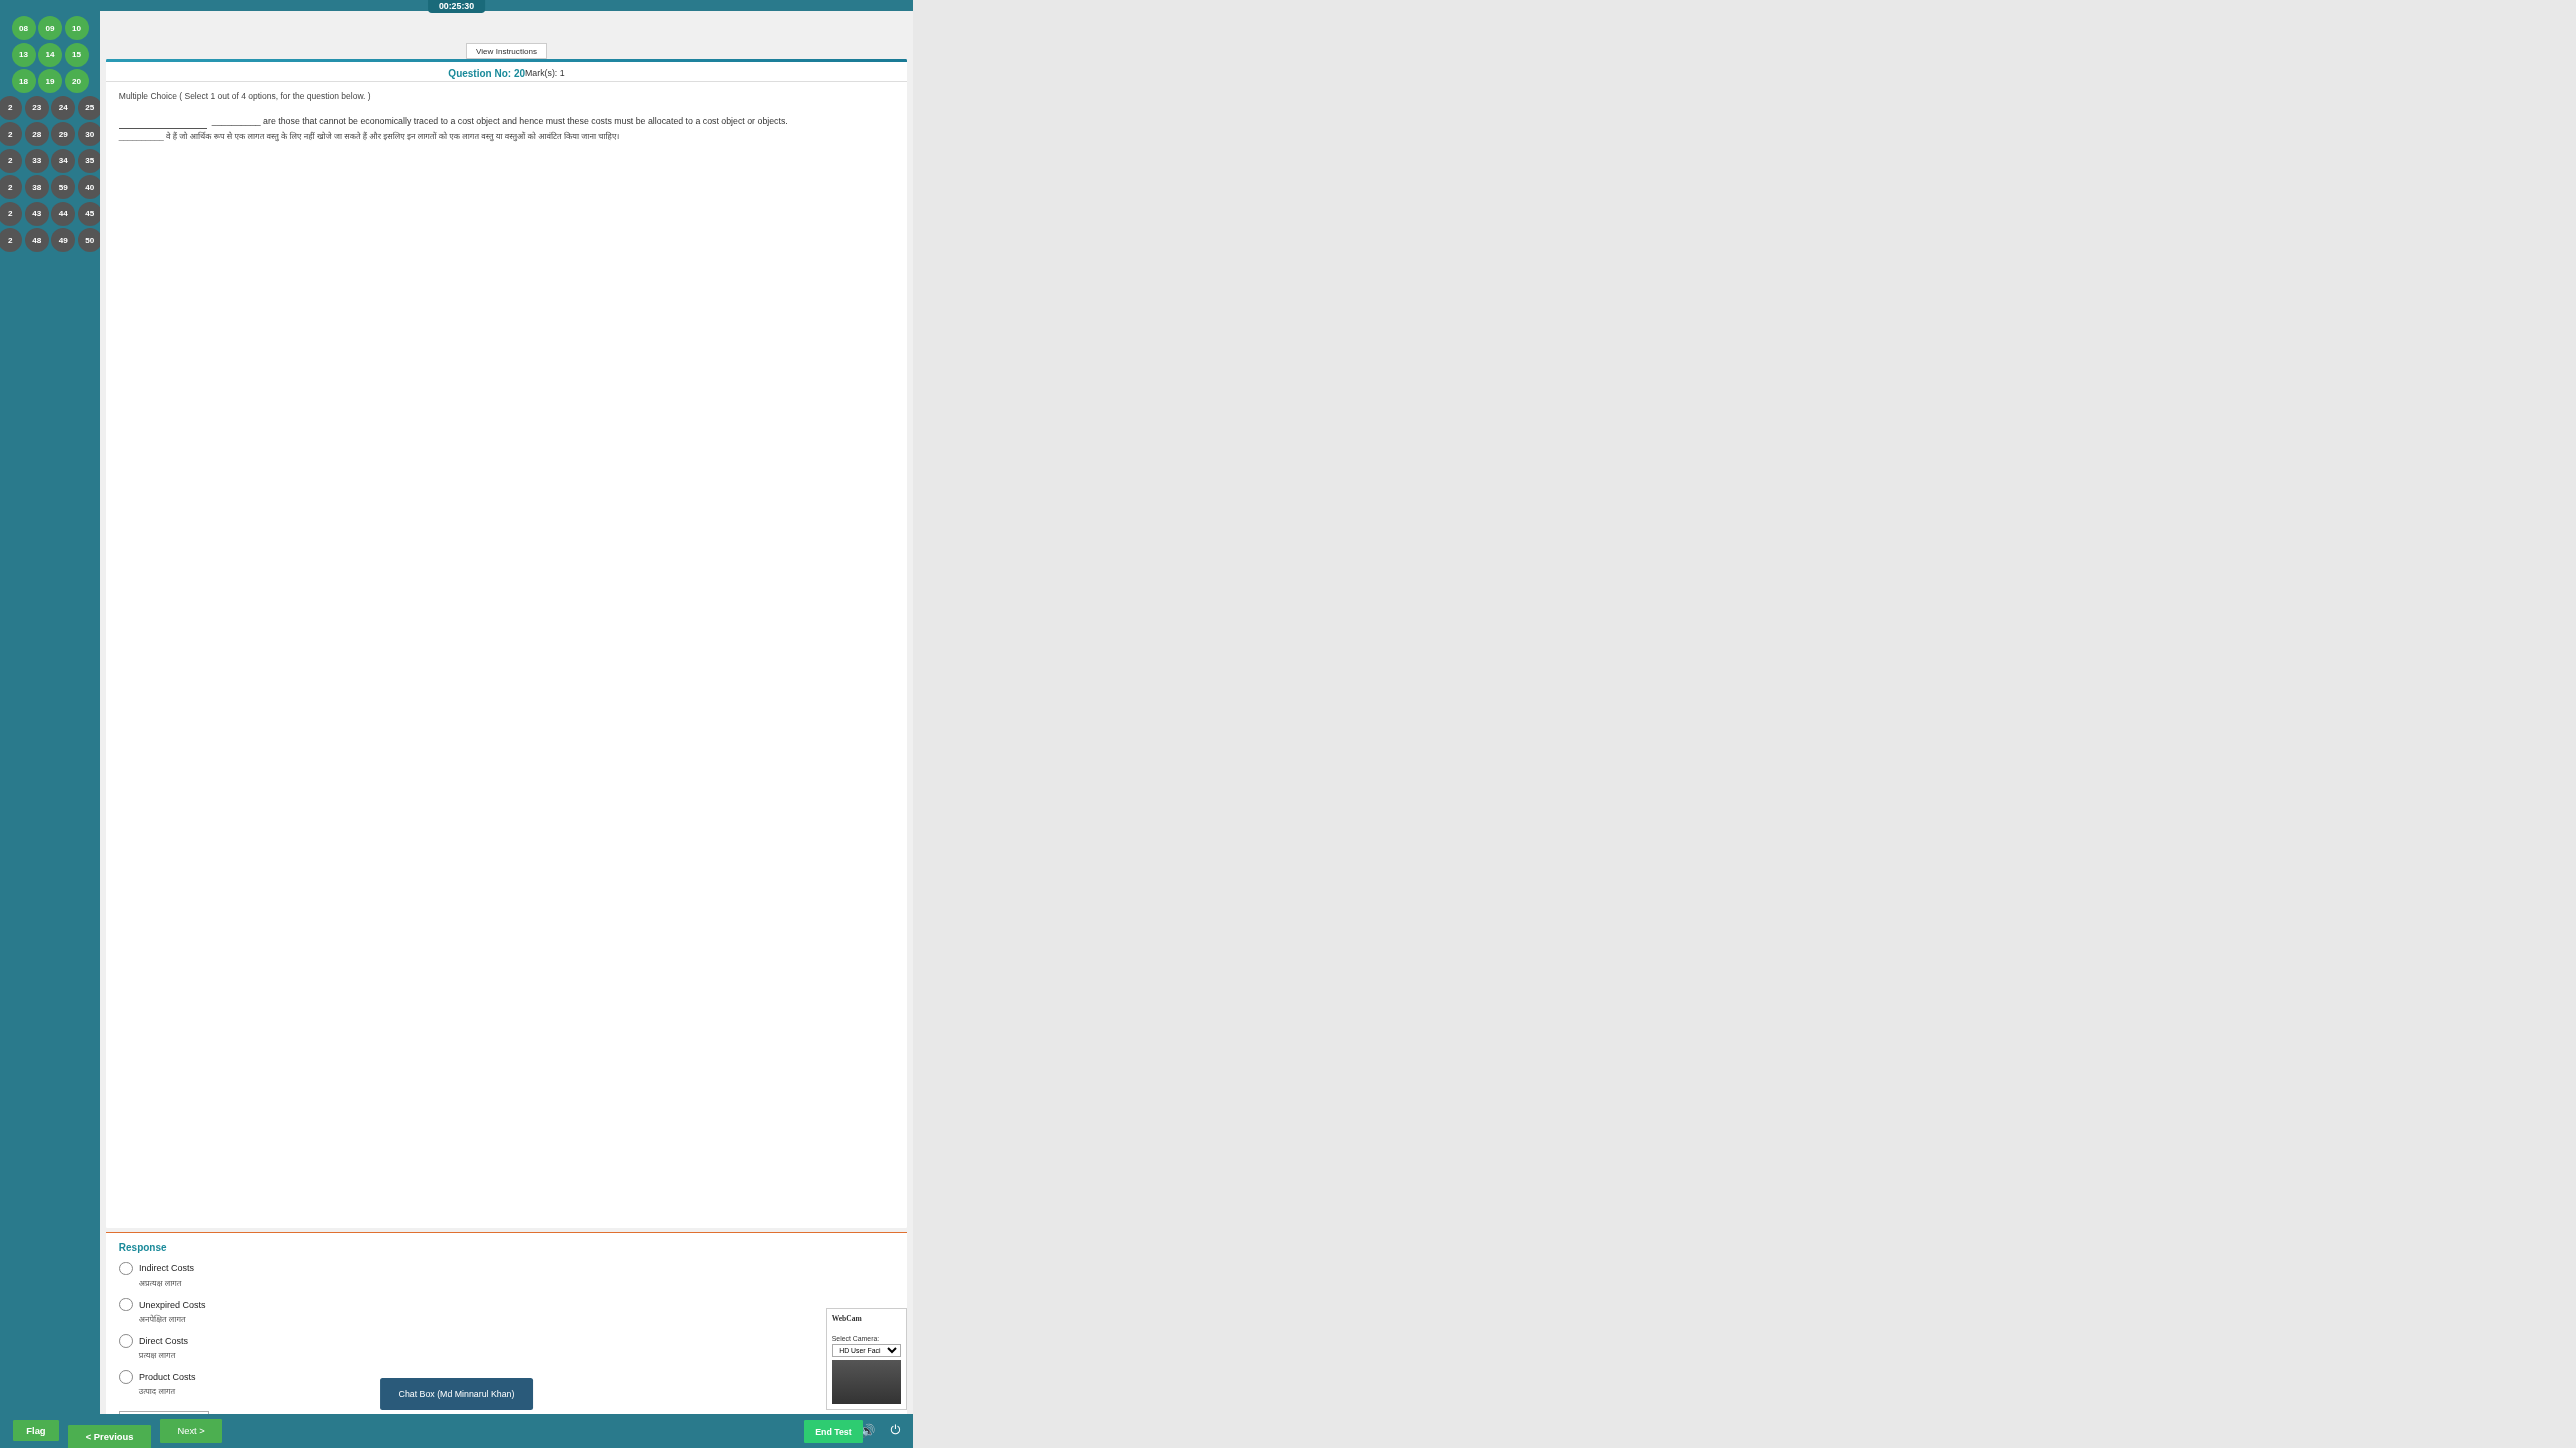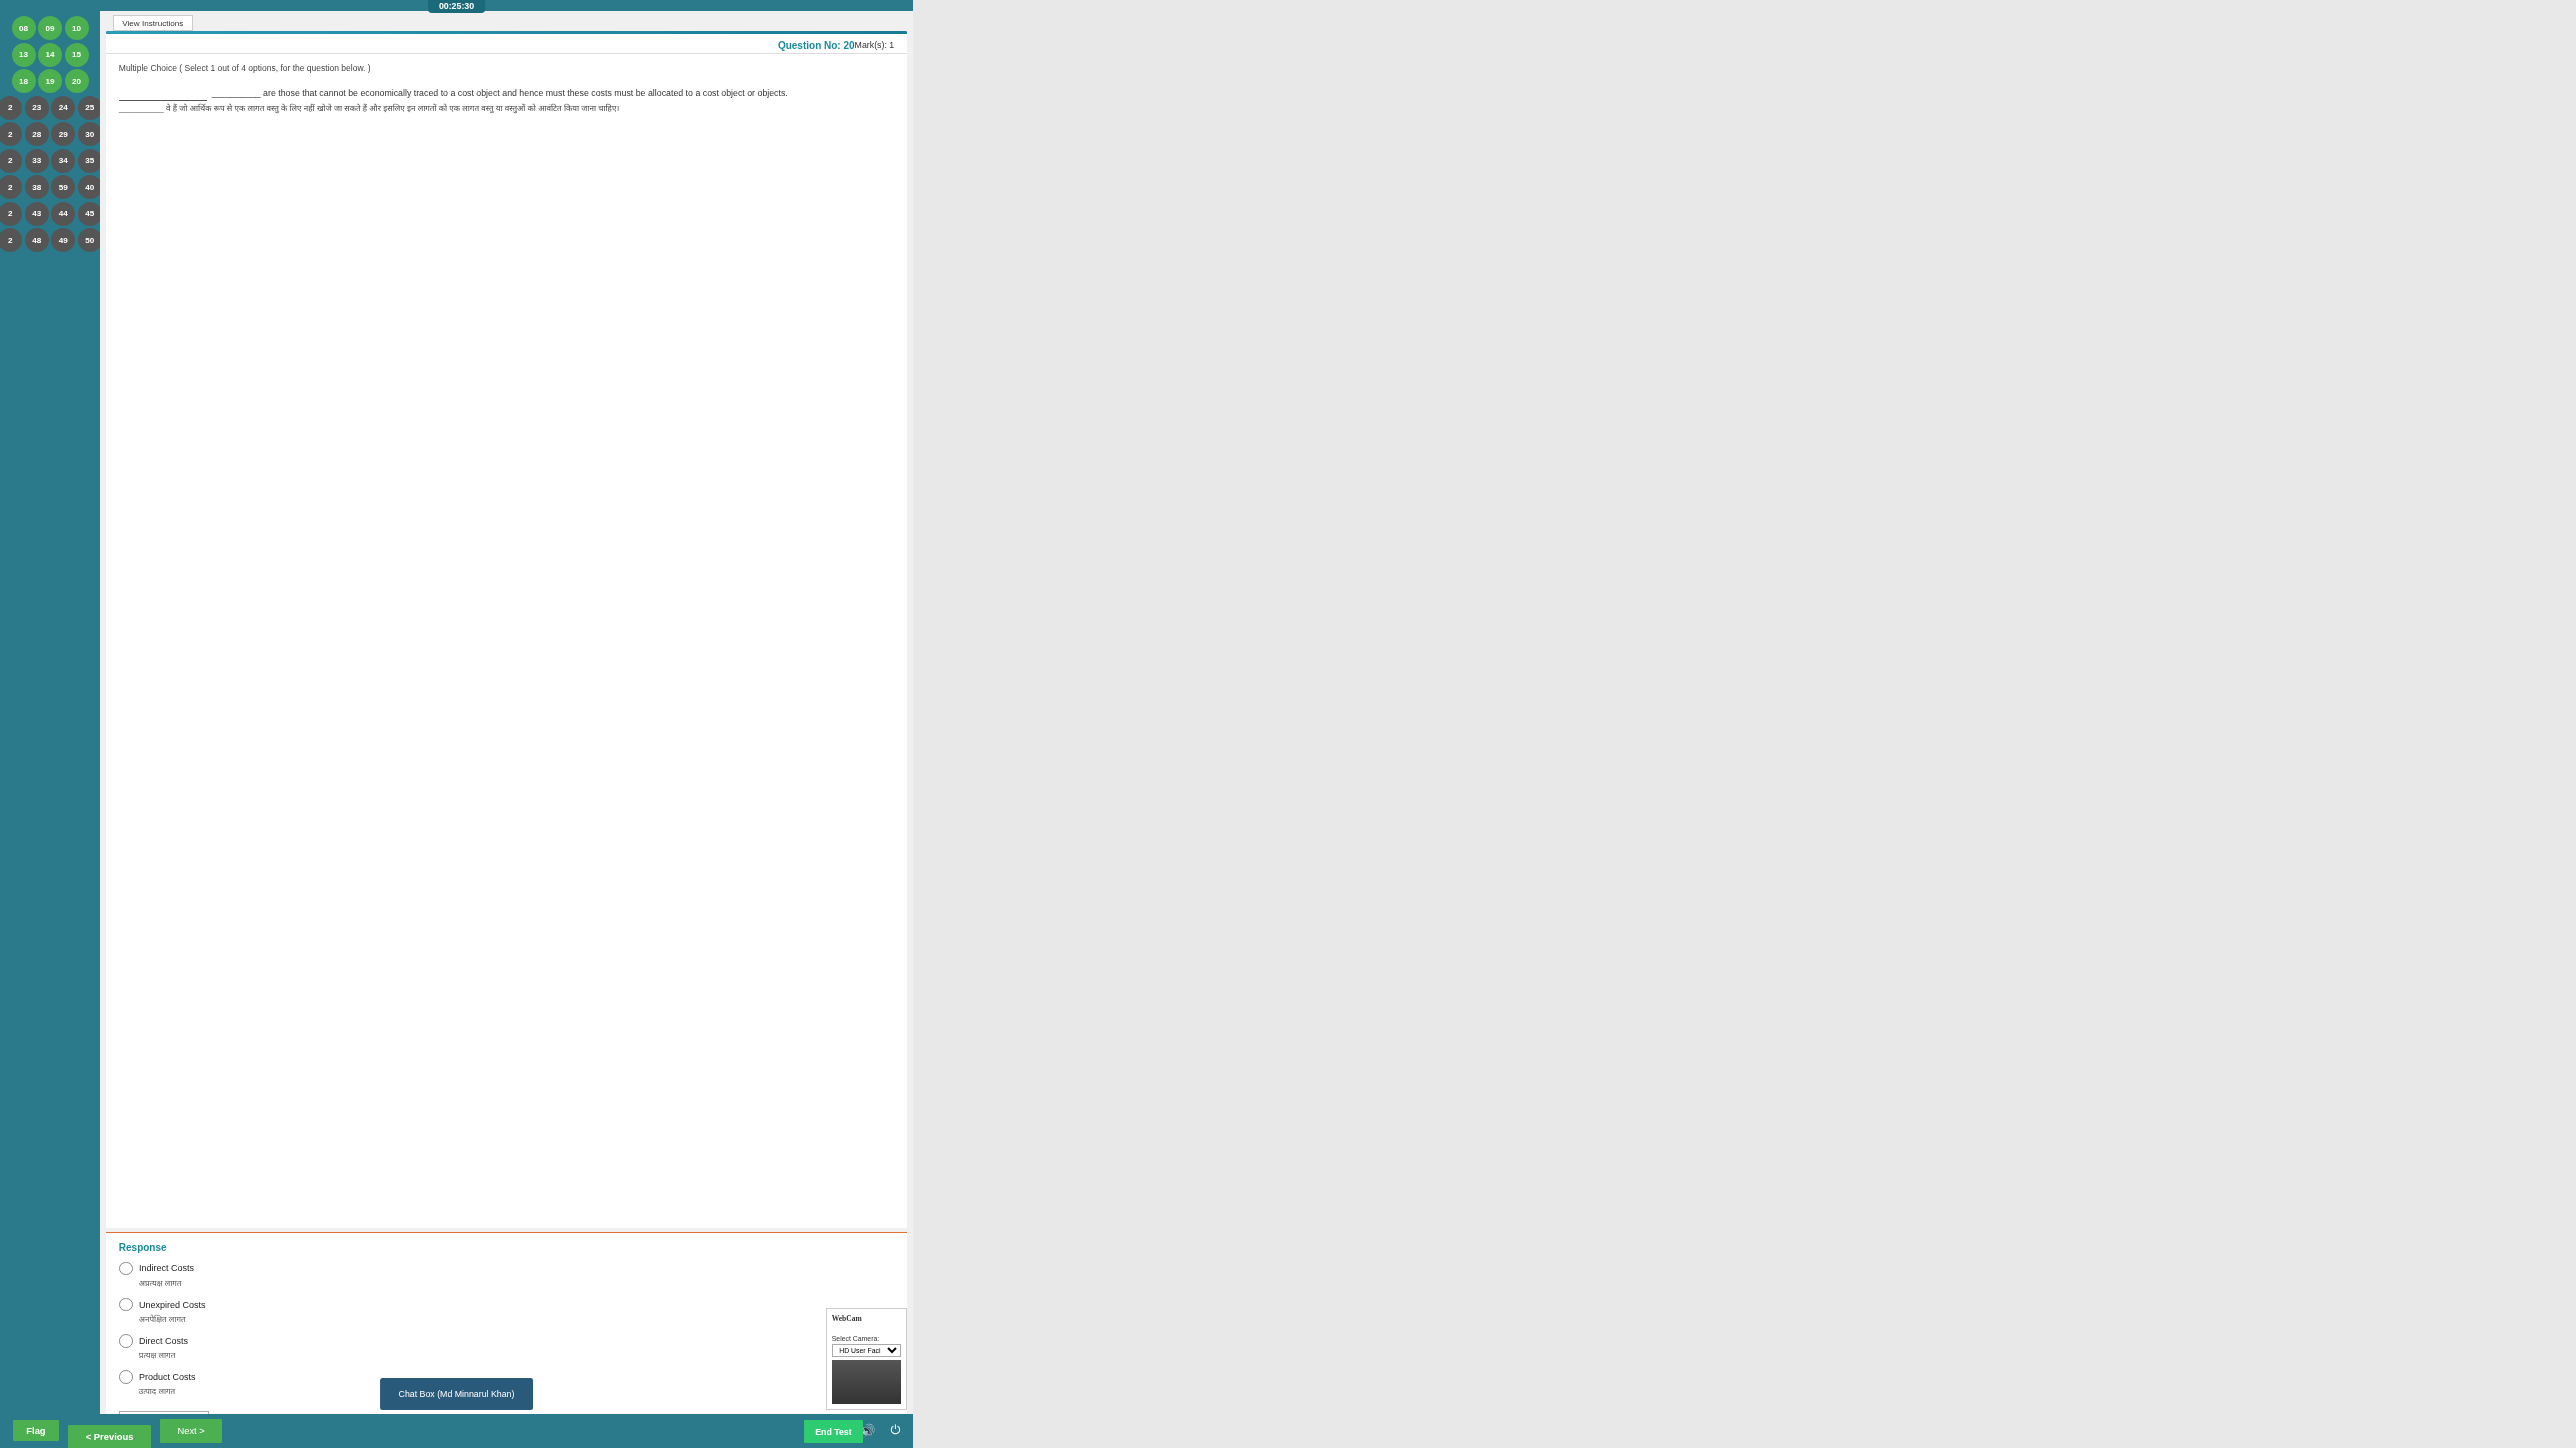--- a/index.html
+++ b/index.html
@@ -84,22 +84,23 @@
       flex-direction: column;
       background: #f0f0f0;
       overflow: hidden;
     }
 
     
     .content-header {
       background: #f0f0f0;
       padding: 3.8px 12.5px 0 12.5px;
       display: flex;
-      justify-content: flex-start;
+      justify-content: center;
       align-items: center;
+      margin-top: 28px;
     }
 
     .view-instructions-btn {
       background: white;
       border: 0.6px solid #ccc;
       padding: 2.5px 8.8px;
       font-size: 8.1px;
       cursor: pointer;
       color: #333;
     }
@@ -116,21 +117,21 @@
 
     .question-top-border {
       height: 2.5px;
       background: linear-gradient(to right, #2a9ab5, #1a7a95);
       width: 100%;
     }
 
     .question-number-row {
       padding: 6.3px 12.5px 2.5px 12.5px;
       display: flex;
-      justify-content: flex-end;
+      justify-content: center;
       align-items: center;
       border-bottom: 0.6px solid #ddd;
     }
 
     .question-number {
       color: #1a8a9a;
       font-size: 10px;
       font-weight: bold;
     }
 

